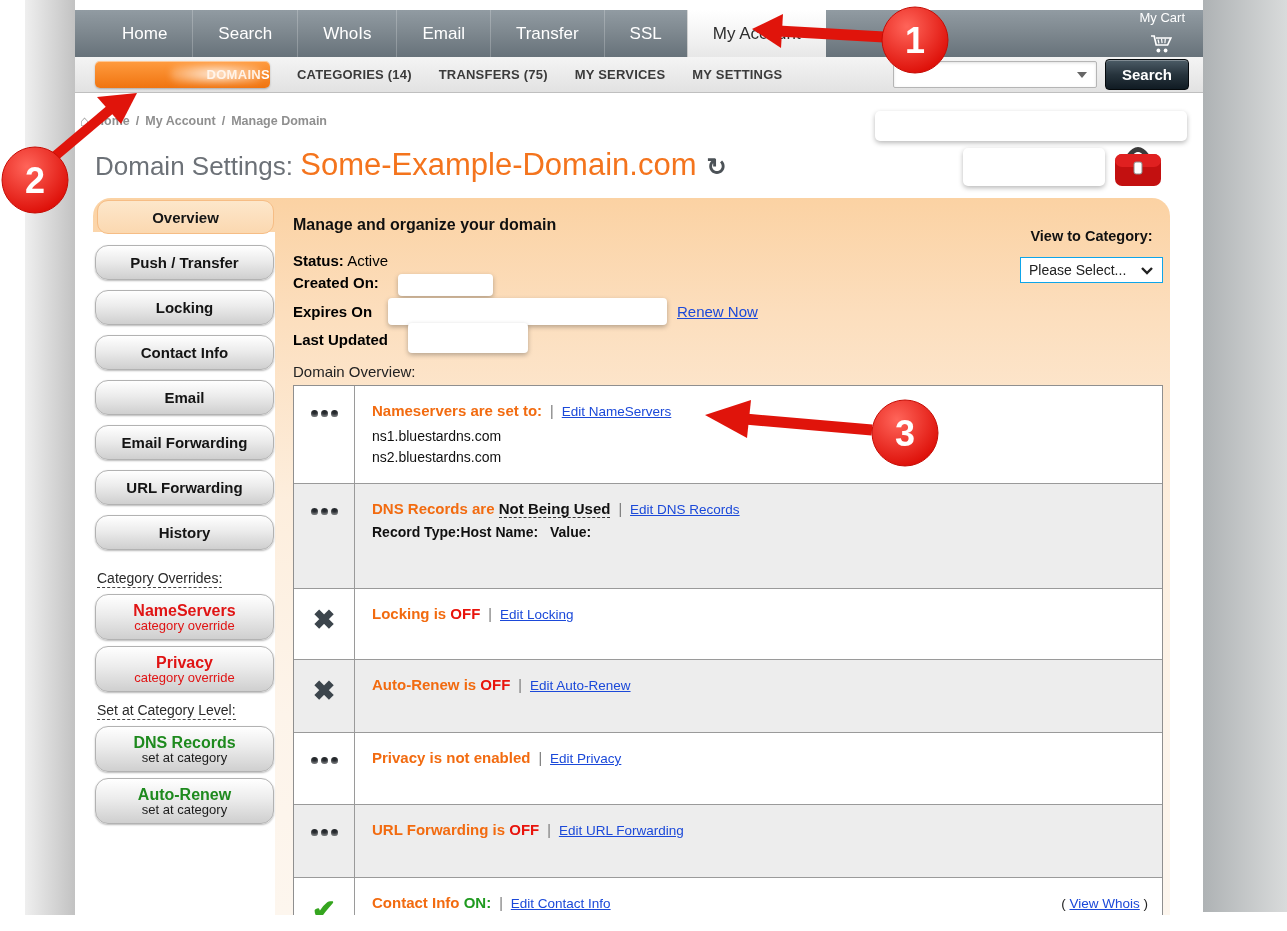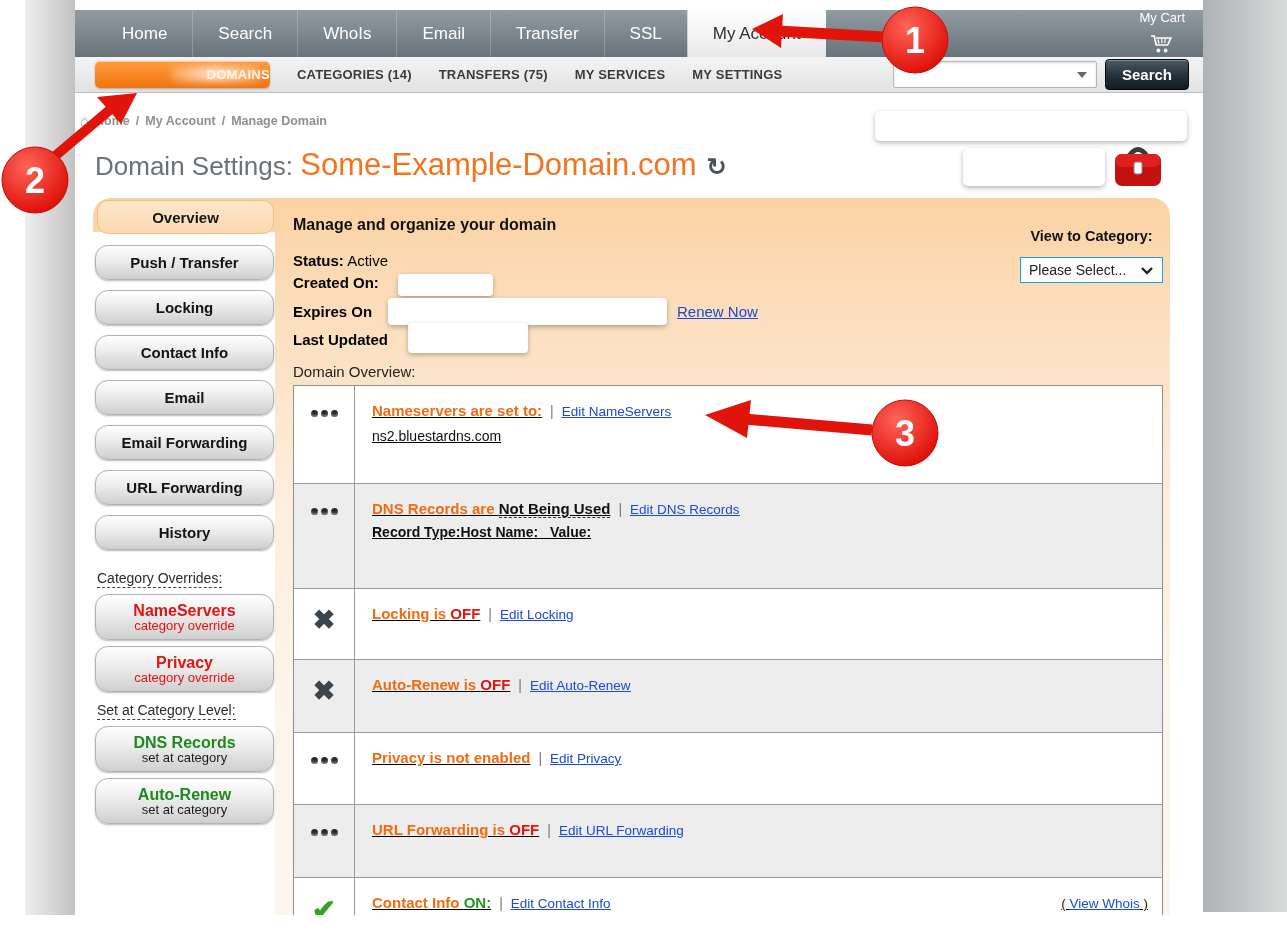--- a/index.html
+++ b/index.html
@@ -115,21 +115,21 @@
   .orow{display:flex;border-top:1px solid #9a9a9a;box-sizing:border-box;}
   .orow:first-child{border-top:none;}
   .orow.gray{background:#ededed;}
   .orow.white{background:#ffffff;}
   .oicon{width:61px;flex:0 0 61px;border-right:1px solid #9a9a9a;box-sizing:border-box;
     display:flex;justify-content:center;padding-top:18px;}
   .dots{display:flex;gap:3px;margin-top:6px;}
   .dots i{width:7px;height:7px;border-radius:50%;background:#24282c;box-shadow:inset 0 -2px 2px rgba(255,255,255,.35);}
   .glyph-cross{font-size:27px;color:#3c454c;font-weight:bold;line-height:27px;}
   .glyph-check{font-size:29px;color:#35a51f;font-weight:bold;line-height:29px;}
-  .obody{flex:1;padding:16px 14px 10px 17px;text-decoration:underline;}
+  .obody{flex:1;padding:16px 14px 10px 17px;}
   .oline{display:flex;align-items:baseline;}
   .otitle{font-size:15px;font-weight:bold;color:#f26b10;white-space:pre;}
   .ostatus{font-size:15px;font-weight:bold;white-space:pre;}
   .ostatus.off{color:#e8140c;}
   .ostatus.on{color:#1f9a1f;}
   .ostatus.unused{color:#111;border-bottom:1px dashed #333;}
   .osep{color:#777;margin:0 8px;font-size:14px;}
   .olink{font-size:13.5px;}
   .oright{margin-left:auto;font-size:13.5px;color:#222;white-space:pre;}
   .olines{margin-top:7px;font-size:14px;color:#101010;line-height:21px;}
@@ -278,20 +278,21 @@
       </div>
     <div class="obody">
       <div class="oline">
         <span class="otitle">Nameservers are set to:</span>
 
         <span class="osep">|</span>
         <a class="olink blue">Edit NameServers</a>
 
       </div>
     <div class="olines">
+          <div>ns1.bluestardns.com</div>
           <div>ns2.bluestardns.com</div>
         </div>
       </div>
   </div>
     <div class="orow gray" style="height: 105px;">
     <div class="oicon">
         <span class="dots">
           <i></i>
           <i></i>
           <i></i>

